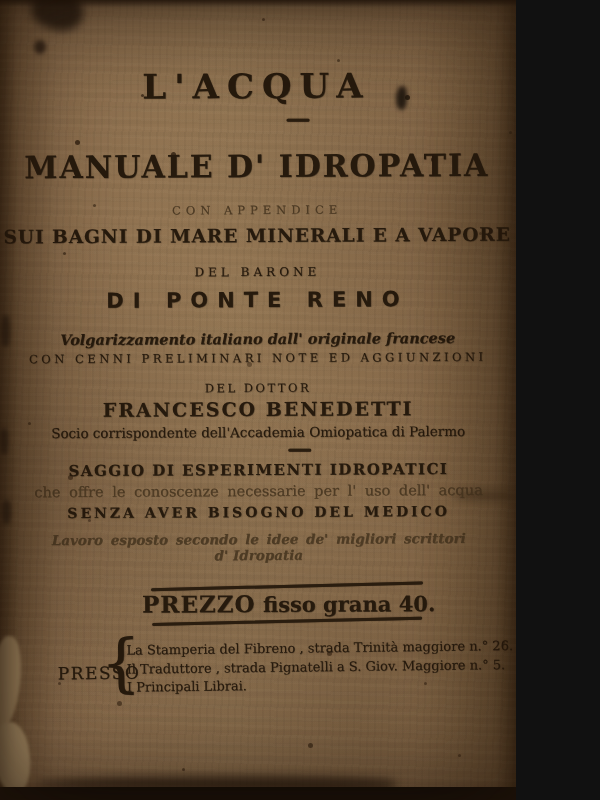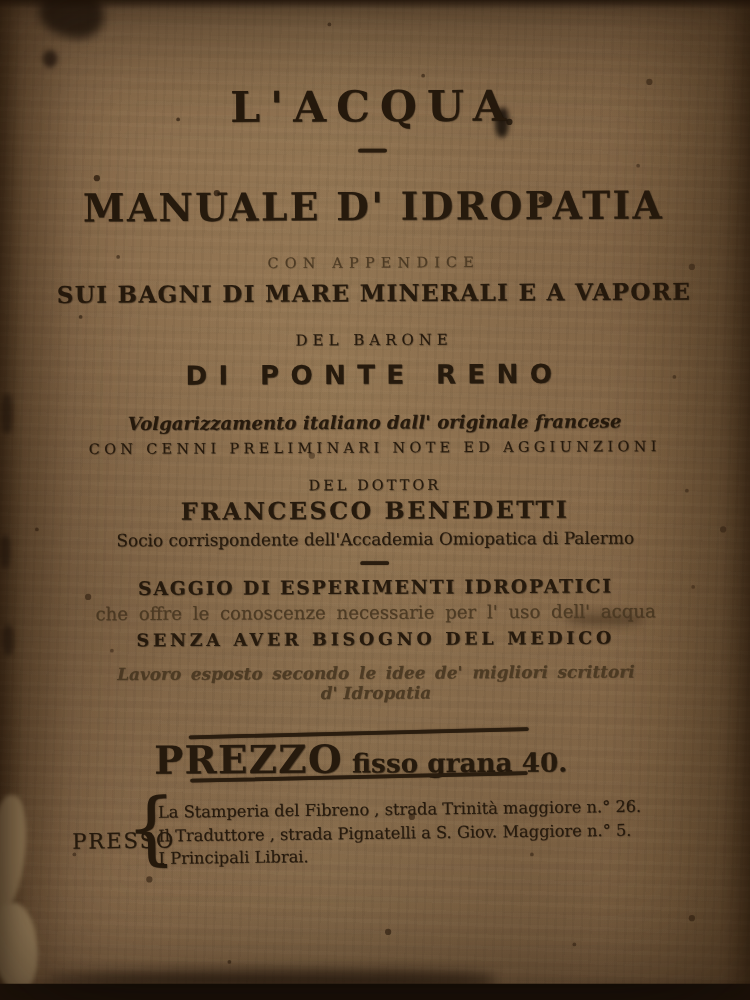--- a/index.html
+++ b/index.html
@@ -1,17 +1,17 @@
 <!DOCTYPE html>
 <html><head>
 <meta charset="utf-8">
 <style>
   html,body{margin:0;padding:0;background:#111;}
   .photo{
-    position:relative;width:600px;height:800px;overflow:hidden;
+    position:relative;width:516px;height:800px;overflow:hidden;
     font-family:"DejaVu Serif","Liberation Serif",serif;
     background:
       radial-gradient(ellipse 130% 110% at 45% 38%, rgba(190,155,110,0.20), rgba(0,0,0,0) 62%),
       radial-gradient(circle at 88% 28%, rgba(50,32,16,0.18), rgba(0,0,0,0) 42%),
       radial-gradient(circle at 12% 60%, rgba(40,26,12,0.18), rgba(0,0,0,0) 38%),
       radial-gradient(circle at 70% 88%, rgba(45,30,14,0.20), rgba(0,0,0,0) 40%),
       linear-gradient(90deg,#553c22 0px,#74583a 18px,#856849 55px,#8d7150 45%,#876a4a 80%,#755a3b 96%,#5d4428 100%),
       #8b6e4c;
   }
   .texture{
@@ -74,21 +74,21 @@
   .t-benedetti{top:398px;font-size:19px;font-weight:700;letter-spacing:2px;}
   .t-socio{top:424px;font-size:13.5px;}
   .t-saggio{top:461px;font-size:15px;font-weight:700;letter-spacing:1.5px;}
   .t-cheoffre{top:483px;font-size:14.5px;word-spacing:4px;}
   .t-senza{top:504px;font-size:14px;font-weight:700;letter-spacing:3px;}
   .t-lavoro1{top:531px;font-size:13.5px;font-style:italic;font-weight:600;word-spacing:3px;}
   .t-lavoro2{top:547px;font-size:13.5px;font-style:italic;font-weight:600;}
   .rule-price-top{top:585px;left:150px;width:272px;height:2.5px;transform:rotate(-1.1deg);}
   .rule-price-bot{top:620px;left:151px;width:270px;height:2.5px;transform:rotate(-1deg);}
   .t-price{top:590px;left:0;width:575px;font-size:21px;font-weight:700;}
-  .t-price .big{font-size:31px;letter-spacing:1px;}
+  .t-price .big{font-size:23px;letter-spacing:1px;}
   .imprint{position:absolute;left:0;top:636px;width:100%;transform:rotate(-0.4deg);}
   .t-presso{position:absolute;left:56px;top:25px;font-size:17px;letter-spacing:1.5px;color:#261a0d;text-shadow:0.4px 0.4px 0.7px rgba(20,12,5,0.5);}
   .t-brace{position:absolute;left:99px;top:-7px;font-size:64px;font-weight:400;color:#261a0d;line-height:64px;text-shadow:0.4px 0.4px 0.8px rgba(20,12,5,0.5);}
   .sellers{position:absolute;left:125px;top:4px;width:430px;color:#261a0d;font-size:13px;line-height:18.5px;text-align:left;text-shadow:0.4px 0.4px 0.7px rgba(20,12,5,0.5);white-space:nowrap;}
 </style>
 </head>
 <body>
 
 <div class="photo">
   <div class="texture"></div>

